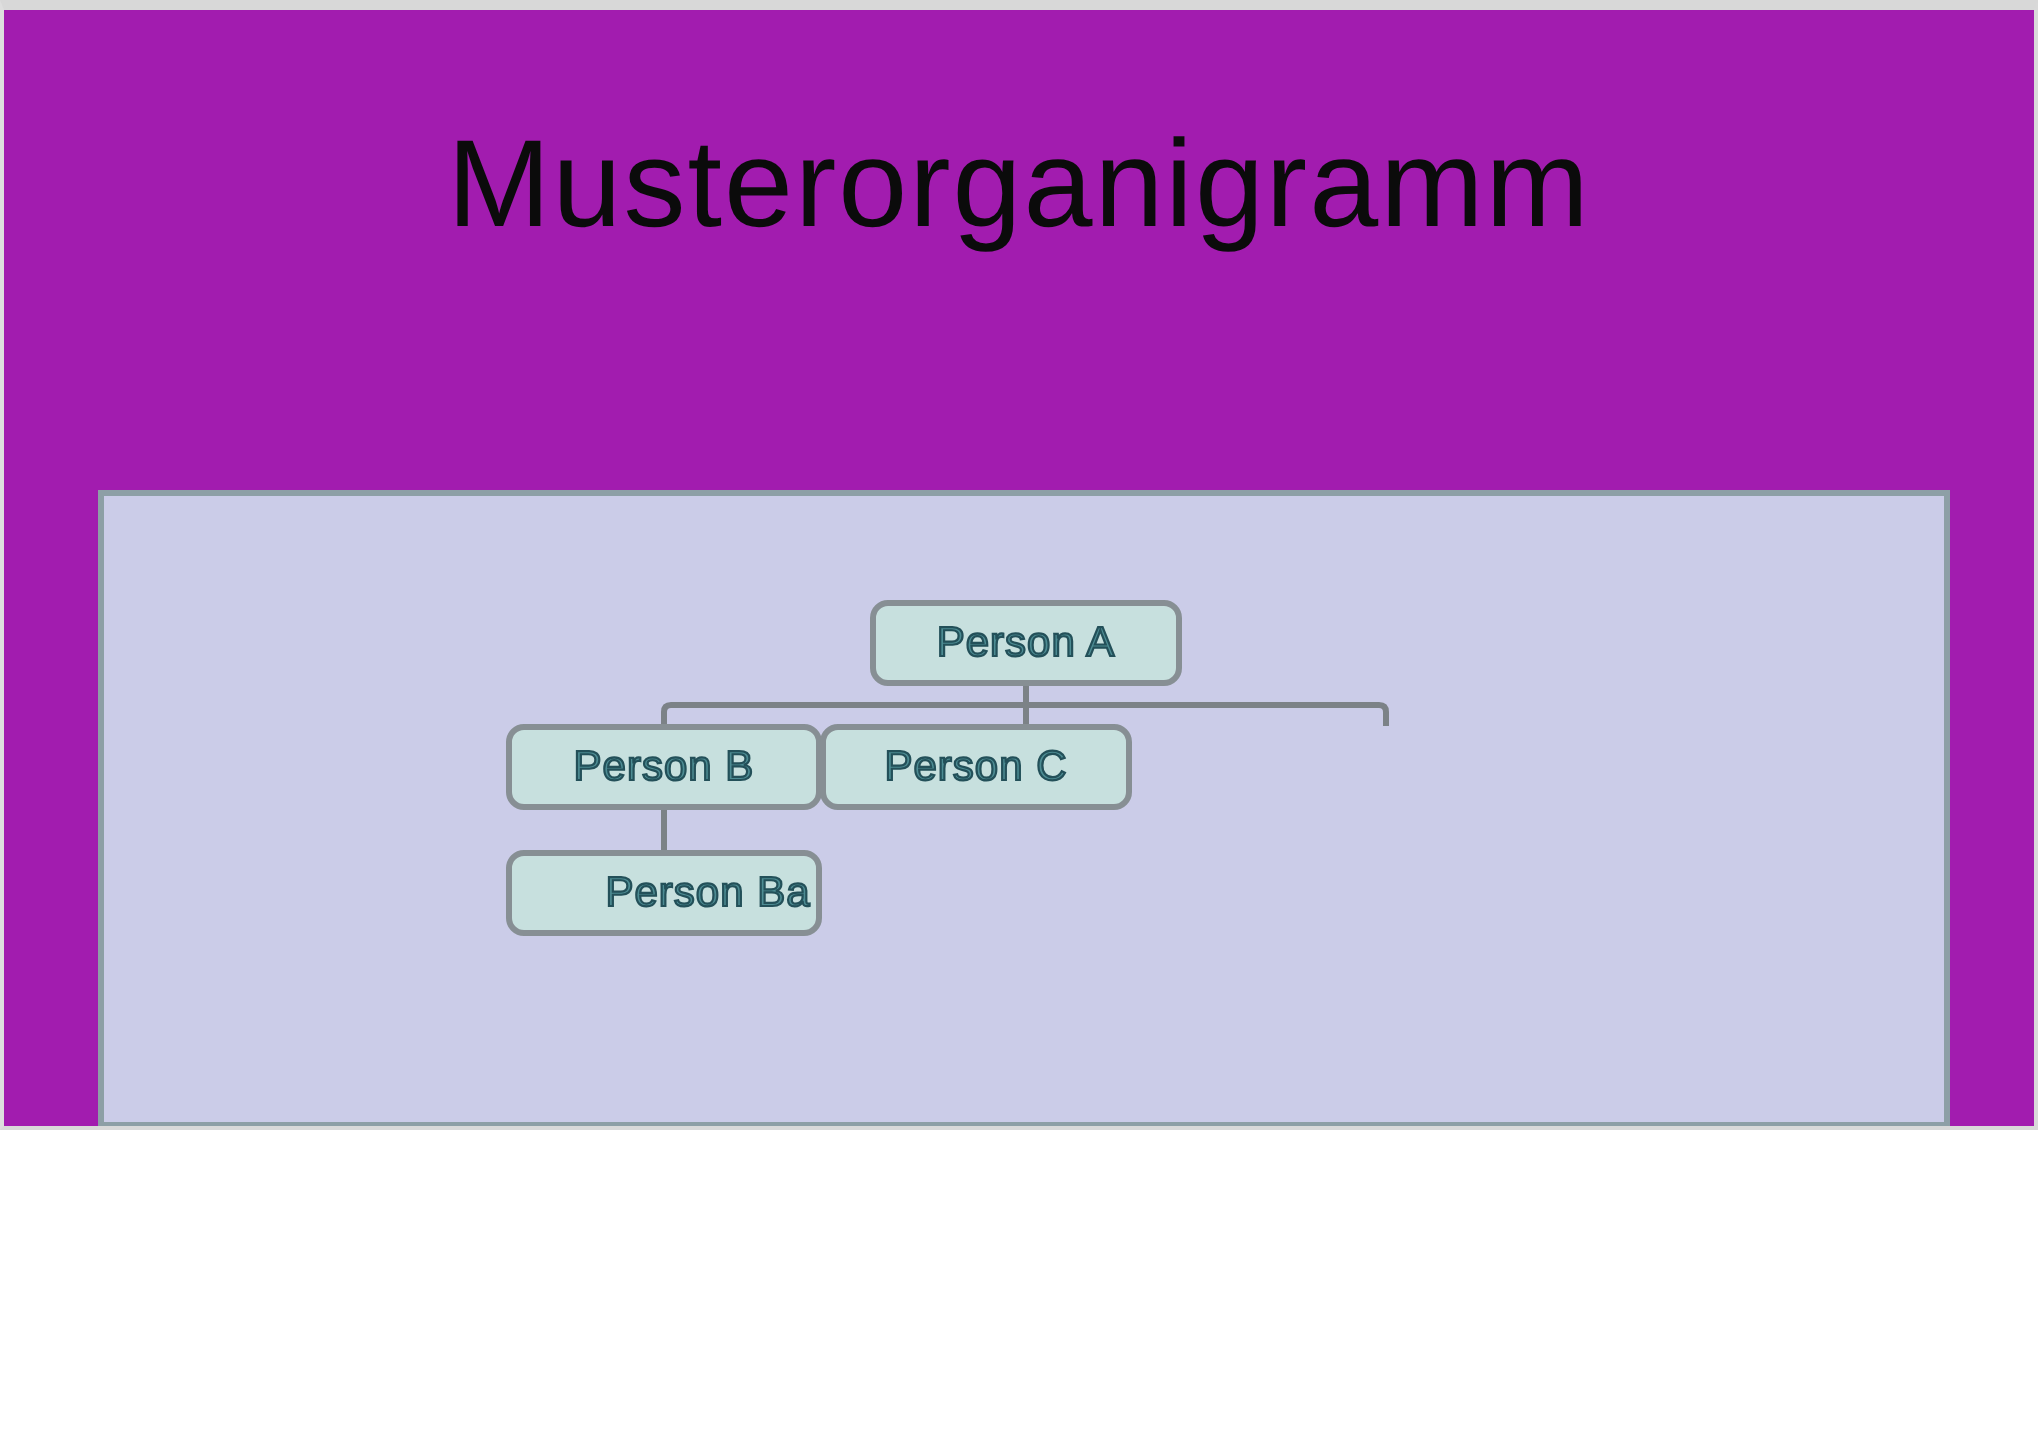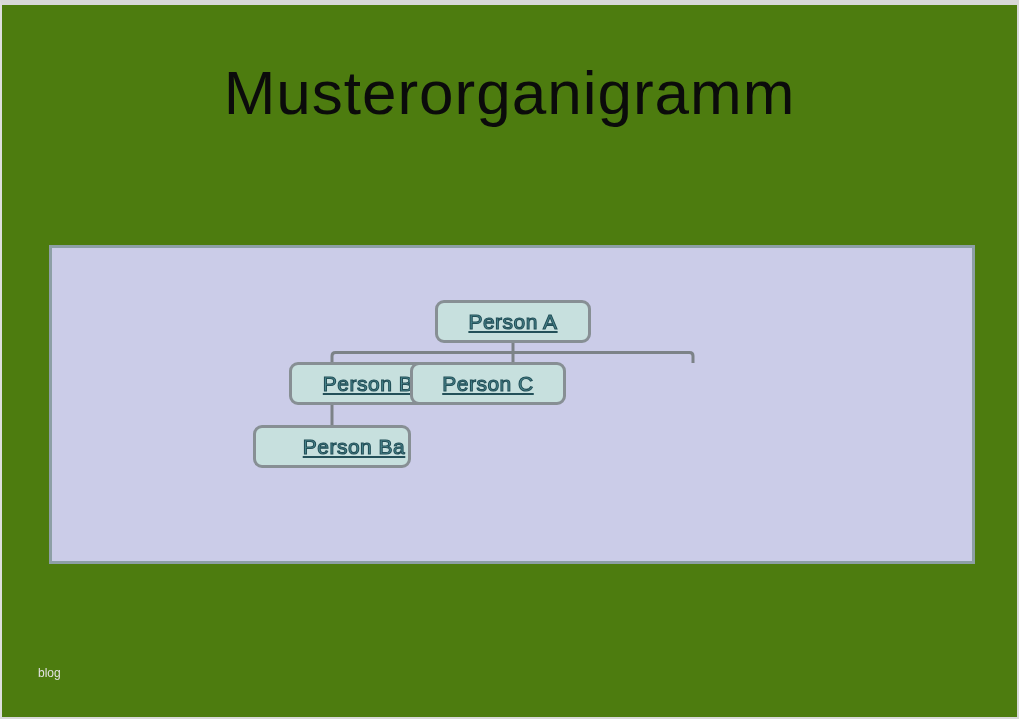--- a/index.html
+++ b/index.html
@@ -4,23 +4,23 @@
 <style>
   html, body {
     margin: 0;
     padding: 0;
     background: #ffffff;
     font-family: "Liberation Sans", sans-serif;
   }
   .stage {
     position: relative;
     width: 1019px;
-    height: 719px;
+    height: 565px;
     box-sizing: border-box;
-    background: #4d7c0f;
+    background: #a21caf;
     border-top: 5px solid #d8d8d8;
     border-left: 2px solid #dedede;
     border-right: 2px solid #d9d9d9;
     border-bottom: 2px solid #d9d9d9;
     overflow: hidden;
   }
   .page-title {
     position: absolute;
     left: 0;
     right: 0;
@@ -56,25 +56,24 @@
     height: 43px;
     background: #c7e0de;
     border: 3px solid #878f94;
     border-radius: 9px;
     display: flex;
     align-items: center;
     justify-content: center;
     font-size: 21px;
     letter-spacing: 0.5px;
     color: #4d8c93;
-    text-decoration: underline;
     -webkit-text-stroke: 1.1px #235059;
   }
   .node-a  { left: 433px; top: 295px; width: 156px; }
-  .node-b  { left: 251px; top: 357px; width: 158px; margin-left: 36px; }
+  .node-b  { left: 251px; top: 357px; width: 158px; }
   .node-c  { left: 408px; top: 357px; width: 156px; }
   .node-d  { left: 613px; top: 357px; width: 158px; }
   .node-ba { left: 251px; top: 420px; width: 158px; padding-left: 44px; }
   .watermark {
     position: absolute;
     left: 36px;
     top: 661px;
     font-size: 12px;
     color: #e2e2e2;
   }

